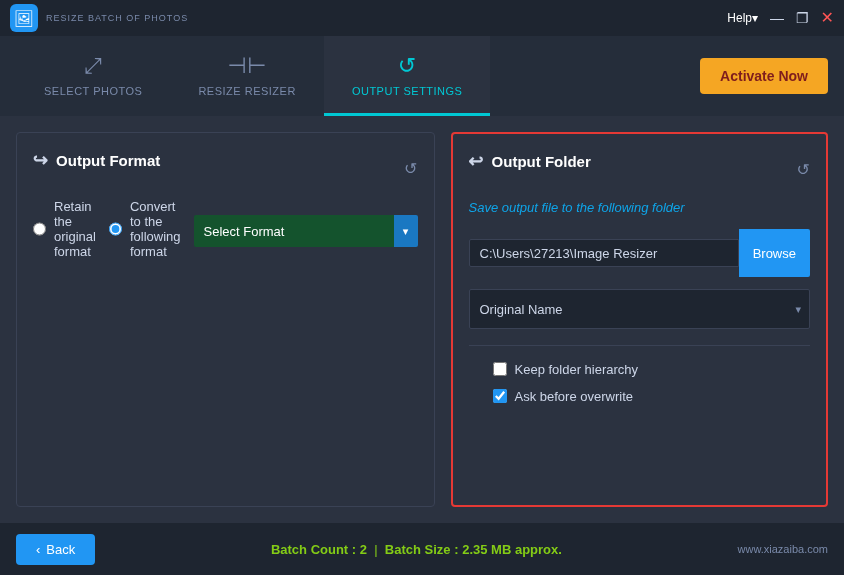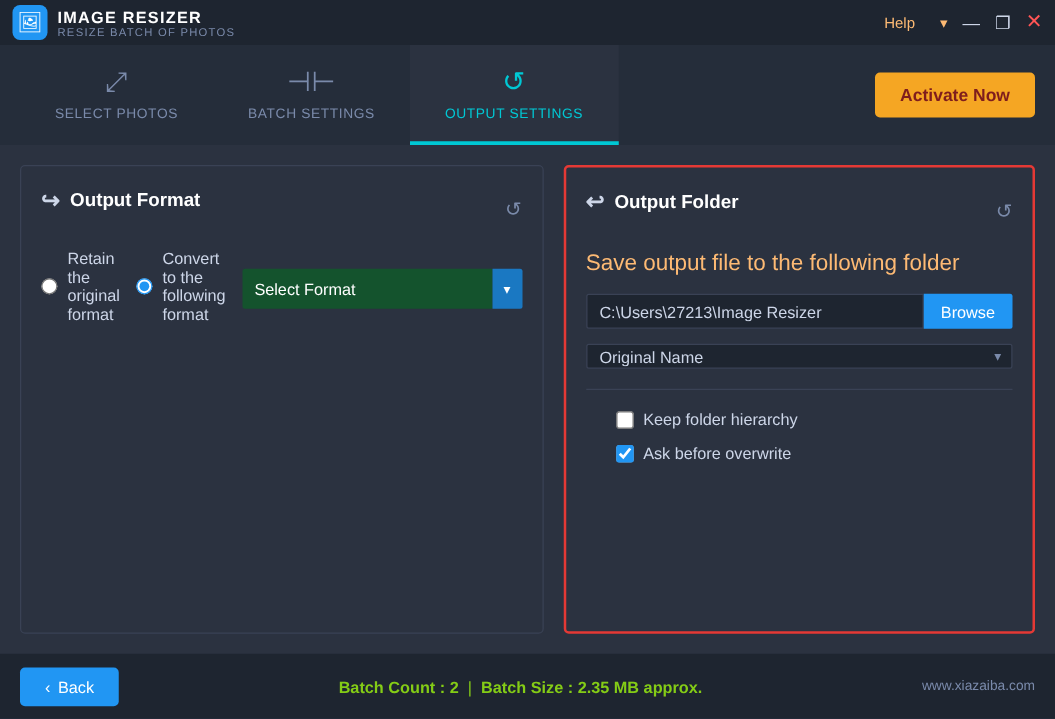--- a/index.html
+++ b/index.html
@@ -52,26 +52,26 @@
       color: #7a8aaa;
       font-size: 9px;
       letter-spacing: 1px;
     }
     .title-bar-controls {
       display: flex;
       align-items: center;
       gap: 12px;
     }
     .help-btn {
-      color: #fdba74;
+      color: #ffffff;
       font-size: 12px;
       cursor: pointer;
       display: flex;
       align-items: center;
-      gap: 20px;
+      gap: 0;
     }
     .win-btn {
       color: #cdd6e8;
       font-size: 14px;
       cursor: pointer;
       line-height: 1;
     }
     .win-btn.close { color: #ff5555; font-size: 16px; }
 
     
@@ -210,23 +210,24 @@
       cursor: pointer;
     }
 
     
     .folder-section {
       display: flex;
       flex-direction: column;
       gap: 12px;
     }
     .folder-label {
-      font-size: 18px;
-      color: #fdba74;
+      font-size: 13px;
+      color: #0ea5e9;
       margin-bottom: 2px;
+      font-style: italic;
     }
     .folder-input-row {
       display: flex;
       gap: 0;
       align-items: center;
     }
     .folder-input {
       flex: 1;
       background: #1e2530;
       border: 1px solid #3a4255;
@@ -235,32 +236,32 @@
       font-size: 13px;
       height: 28px;
       border-radius: 2px 0 0 2px;
       outline: none;
     }
     .browse-btn {
       background: #2196f3;
       color: #fff;
       border: none;
       padding: 0 14px;
-      height: 28px;
+      height: 48px;
       font-size: 13px;
       cursor: pointer;
       border-radius: 0 2px 2px 0;
     }
     .filename-select-wrapper {
       display: flex;
       align-items: center;
       background: #1e2530;
       border: 1px solid #3a4255;
       border-radius: 2px;
-      height: 20px;
+      height: 40px;
       padding: 0;
     }
     .filename-select {
       flex: 1;
       background: transparent;
       border: none;
       color: #cdd6e8;
       font-size: 13px;
       padding: 0 10px;
       height: 32px;
@@ -273,21 +274,21 @@
       font-size: 11px;
       cursor: pointer;
     }
     .divider {
       border: none;
       border-top: 1px solid #3a4255;
       margin: 4px 0;
     }
     .checkbox-row {
       display: flex;
-      align-items: flex-end;
+      align-items: flex-start;
       gap: 8px;
       font-size: 13px;
       color: #cdd6e8;
       padding-left: 24px;
     }
     .checkbox-row input[type=checkbox] {
       width: 14px;
       height: 14px;
     }
     input[type=checkbox].checked-blue {
@@ -338,21 +339,20 @@
       margin-bottom: 12px;
     }
   </style>
 </head>
 <body>
 
 <div class="title-bar">
   <div class="title-bar-left">
     <div class="app-icon-box">🖼</div>
     <div class="title-bar-text">
-      <span class="app-name">IMAGE RESIZER</span>
       <span class="app-subtitle">RESIZE BATCH OF PHOTOS</span>
     </div>
   </div>
   <div class="title-bar-controls">
     <span class="help-btn">
       <span>Help</span>
       <span>▾</span>
     </span>
     <span class="win-btn">—</span>
     <span class="win-btn">❐</span>
@@ -363,21 +363,21 @@
 <div class="toolbar">
   <div class="nav-tabs">
 
     <div class="nav-tab">
       <span class="nav-tab-icon">⤢</span>
       <span>SELECT PHOTOS</span>
     </div>
 
     <div class="nav-tab">
       <span class="nav-tab-icon">⊣⊢</span>
-      <span>BATCH SETTINGS</span>
+      <span>RESIZE RESIZER</span>
     </div>
 
     <div class="nav-tab active">
       <span class="nav-tab-icon" style="color:#00c8d4;">↺</span>
       <span>OUTPUT SETTINGS</span>
     </div>
   </div>
   <button class="activate-btn">Activate Now</button>
 </div>
 

